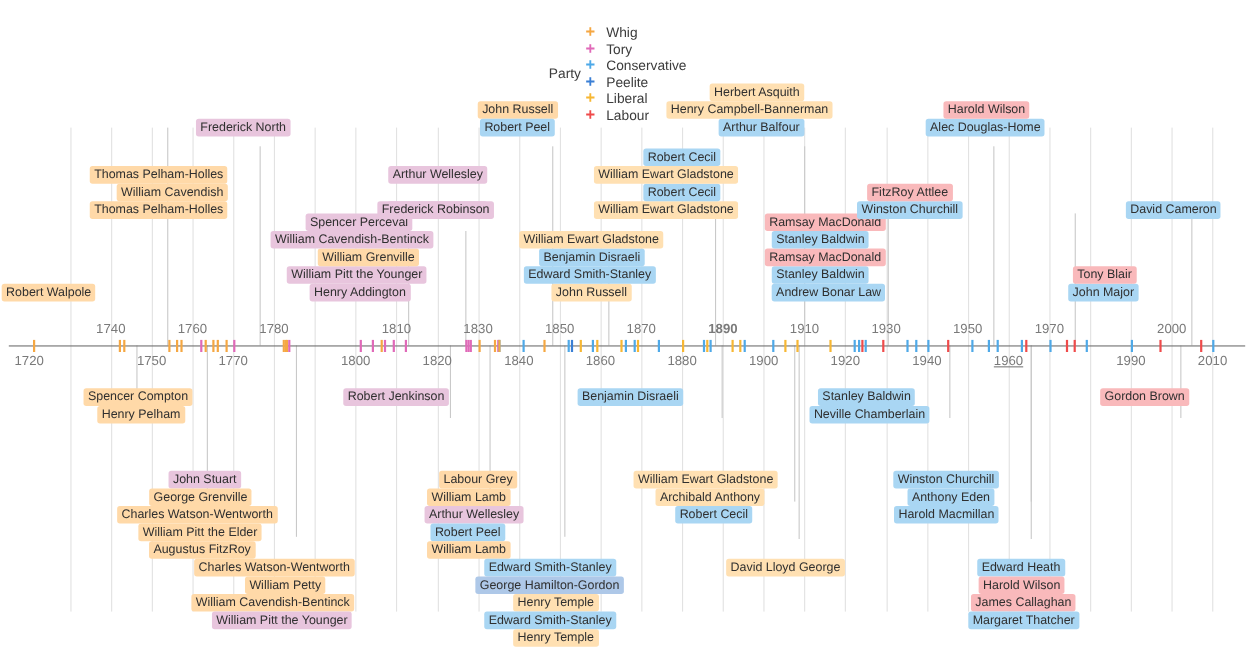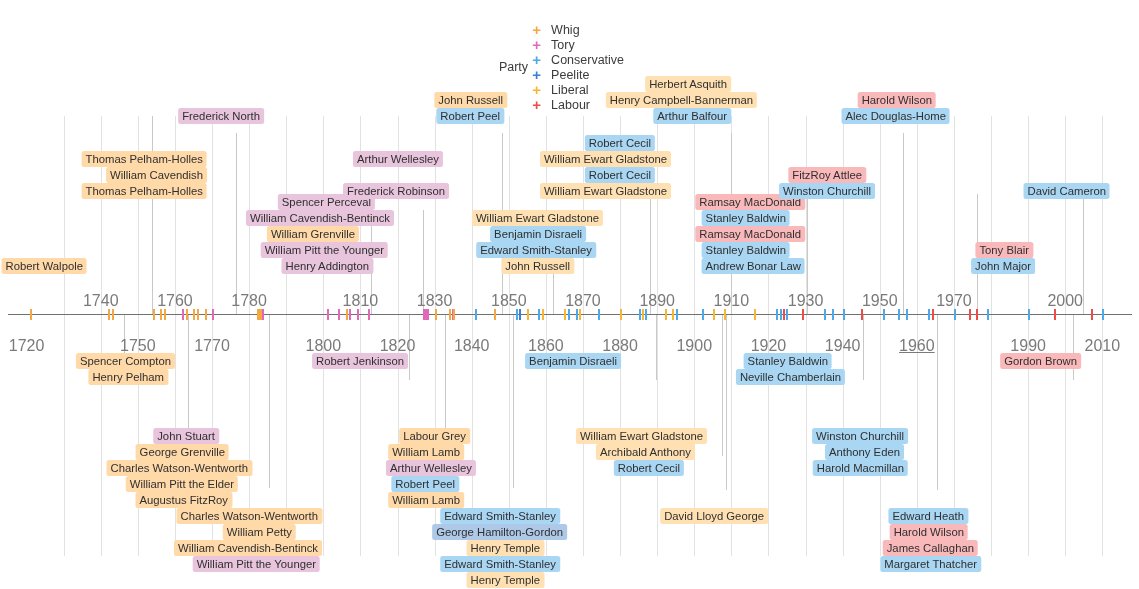--- a/index.html
+++ b/index.html
@@ -72,27 +72,27 @@
     height: 440px;
   }
   .tick-mark {
     position: absolute;
     width: 2px;
     height: 11px;
     top: 309px;
   }
   .tick-label {
     position: absolute;
-    font-size: 16px;
+    font-size: 12px;
     color: #7a7a7a;
     white-space: nowrap;
     transform: translateX(-50%);
   }
   .tick-label.above { top: 292px; }
-  .tick-label.below { top: 321px; margin-top: 16px; }
+  .tick-label.below { top: 321px; }
 
   
   .stem {
     position: absolute;
     width: 1px;
     background: #c9c9c9;
   }
 
   
   .name-label {
@@ -289,21 +289,21 @@
     </div>
 
   <div id="ticklabels">
       <div class="tick-label above" style="left: 100.739px;">1740</div>
       <div class="tick-label above" style="left: 174.931px;">1760</div>
       <div class="tick-label above" style="left: 249.122px;">1780</div>
       <div class="tick-label above" style="left: 360.409px;">1810</div>
       <div class="tick-label above" style="left: 434.601px;">1830</div>
       <div class="tick-label above" style="left: 508.792px;">1850</div>
       <div class="tick-label above" style="left: 582.983px;">1870</div>
-      <div class="tick-label above" style="left: 657.175px;">1890</div>
+      <div class="tick-label above" style="left: 657.175px; font-weight: bold;">1890</div>
       <div class="tick-label above" style="left: 731.366px;">1910</div>
       <div class="tick-label above" style="left: 805.558px;">1930</div>
       <div class="tick-label above" style="left: 879.749px;">1950</div>
       <div class="tick-label above" style="left: 953.941px;">1970</div>
       <div class="tick-label above" style="left: 1065.23px;">2000</div>
       <div class="tick-label below" style="left: 26.5479px;">1720</div>
       <div class="tick-label below" style="left: 137.835px;">1750</div>
       <div class="tick-label below" style="left: 212.026px;">1770</div>
       <div class="tick-label below" style="left: 323.314px;">1800</div>
       <div class="tick-label below" style="left: 397.505px;">1820</div>
@@ -319,21 +319,21 @@
     </div>
 
   <div id="labels-above">
       <div class="name-label p-whig" style="left: 87px; top: 258px;">Robert Walpole</div>
       <div class="name-label p-whig" style="left: 207px; top: 151px;">Thomas Pelham-Holles</div>
       <div class="name-label p-whig" style="left: 207px; top: 167px;">William Cavendish</div>
       <div class="name-label p-whig" style="left: 207px; top: 183px;">Thomas Pelham-Holles</div>
       <div class="name-label p-tory" style="left: 264px; top: 108px;">Frederick North</div>
       <div class="name-label p-tory" style="left: 373px; top: 258px;">Henry Addington</div>
       <div class="name-label p-tory" style="left: 388px; top: 242px;">William Pitt the Younger</div>
-      <div class="name-label p-whig" style="left: 359px; top: 226px;">William Grenville</div>
+      <div class="name-label p-whig" style="left: 381px; top: 226px;">William Grenville</div>
       <div class="name-label p-tory" style="left: 394px; top: 210px;">William Cavendish-Bentinck</div>
       <div class="name-label p-tory" style="left: 375px; top: 194px;">Spencer Perceval</div>
       <div class="name-label p-tory" style="left: 443px; top: 183px;">George Canning</div>
       <div class="name-label p-tory" style="left: 449px; top: 183px;">Frederick Robinson</div>
       <div class="name-label p-tory" style="left: 443px; top: 151px;">Arthur Wellesley</div>
       <div class="name-label p-whig" style="left: 507px; top: 92px;">John Russell</div>
       <div class="name-label p-conservative" style="left: 504px; top: 108px;">Robert Peel</div>
       <div class="name-label p-liberal" style="left: 574px; top: 258px;">John Russell</div>
       <div class="name-label p-conservative" style="left: 596px; top: 242px;">Edward Smith-Stanley</div>
       <div class="name-label p-conservative" style="left: 586px; top: 226px;">Benjamin Disraeli</div>

